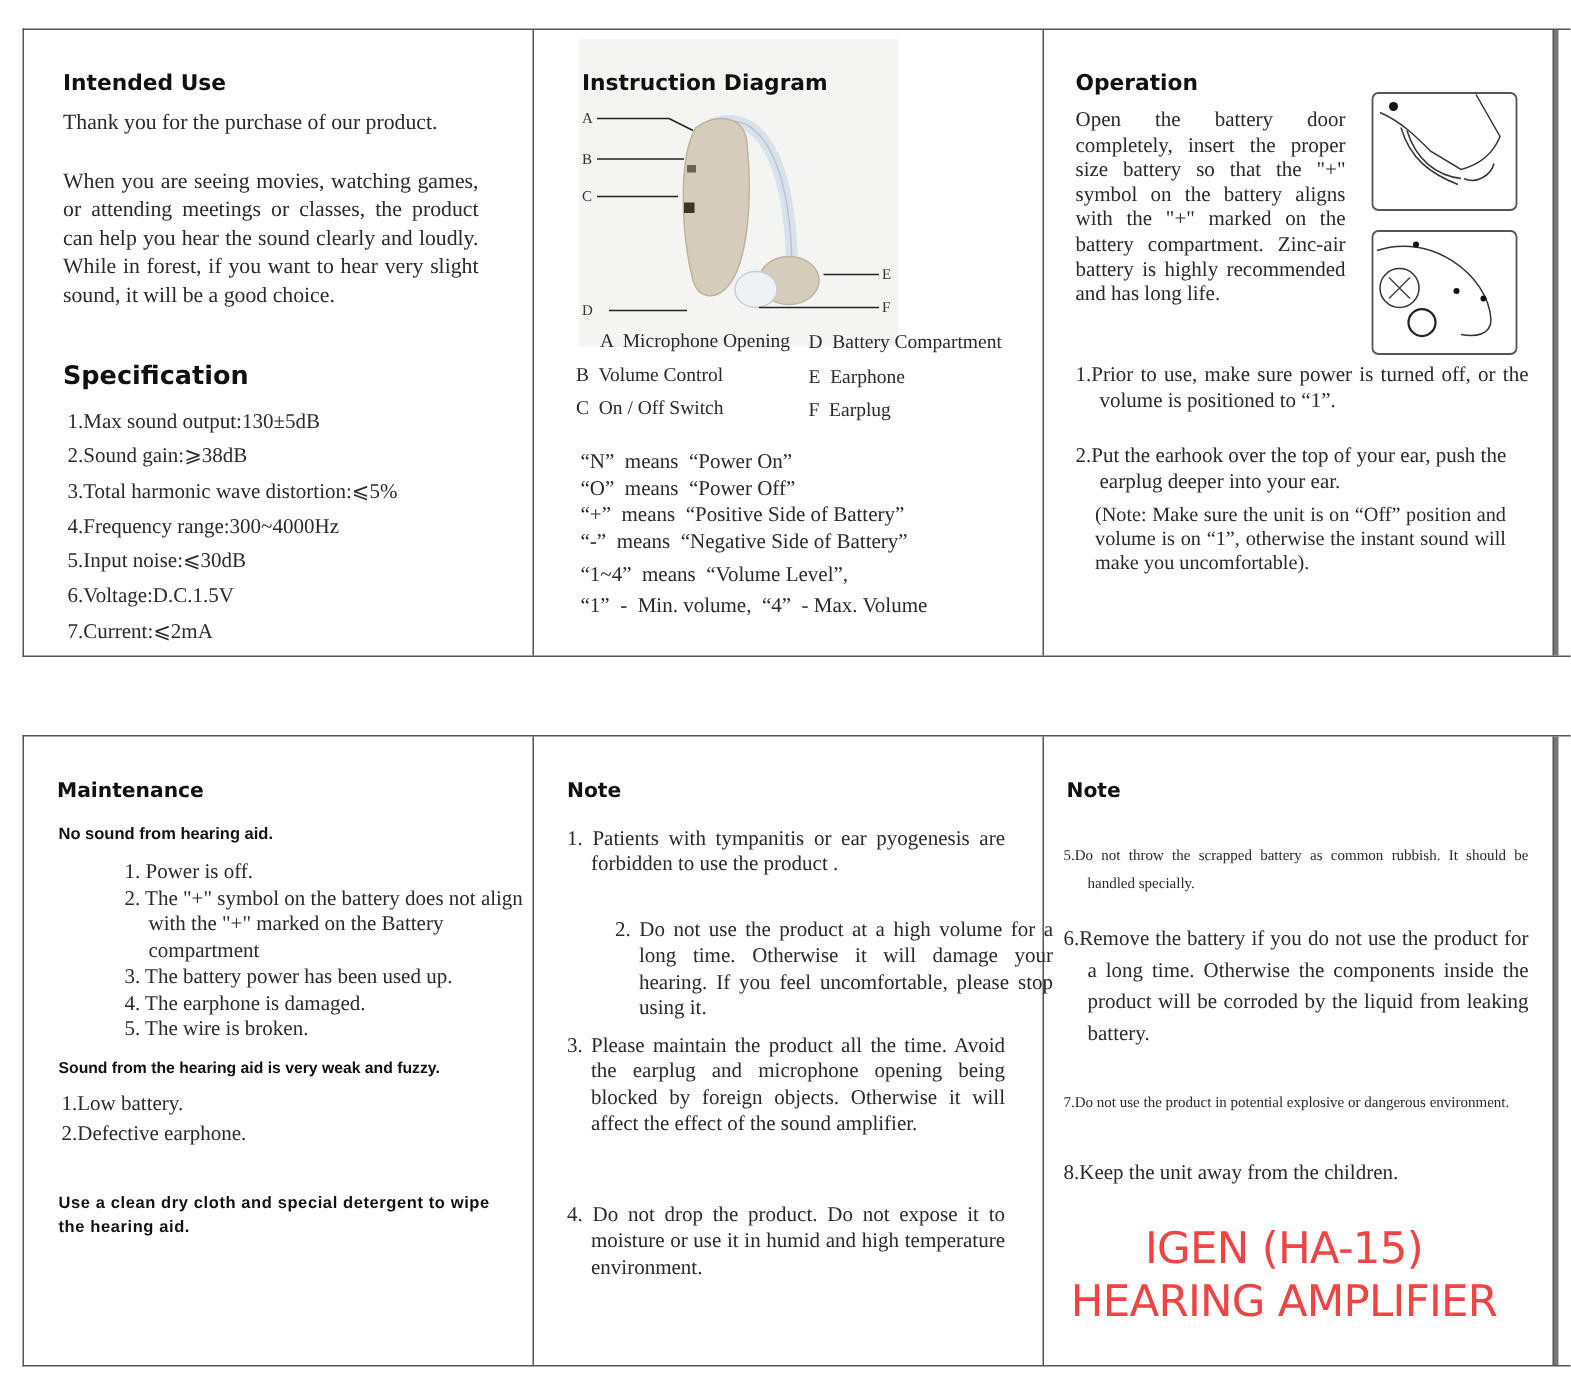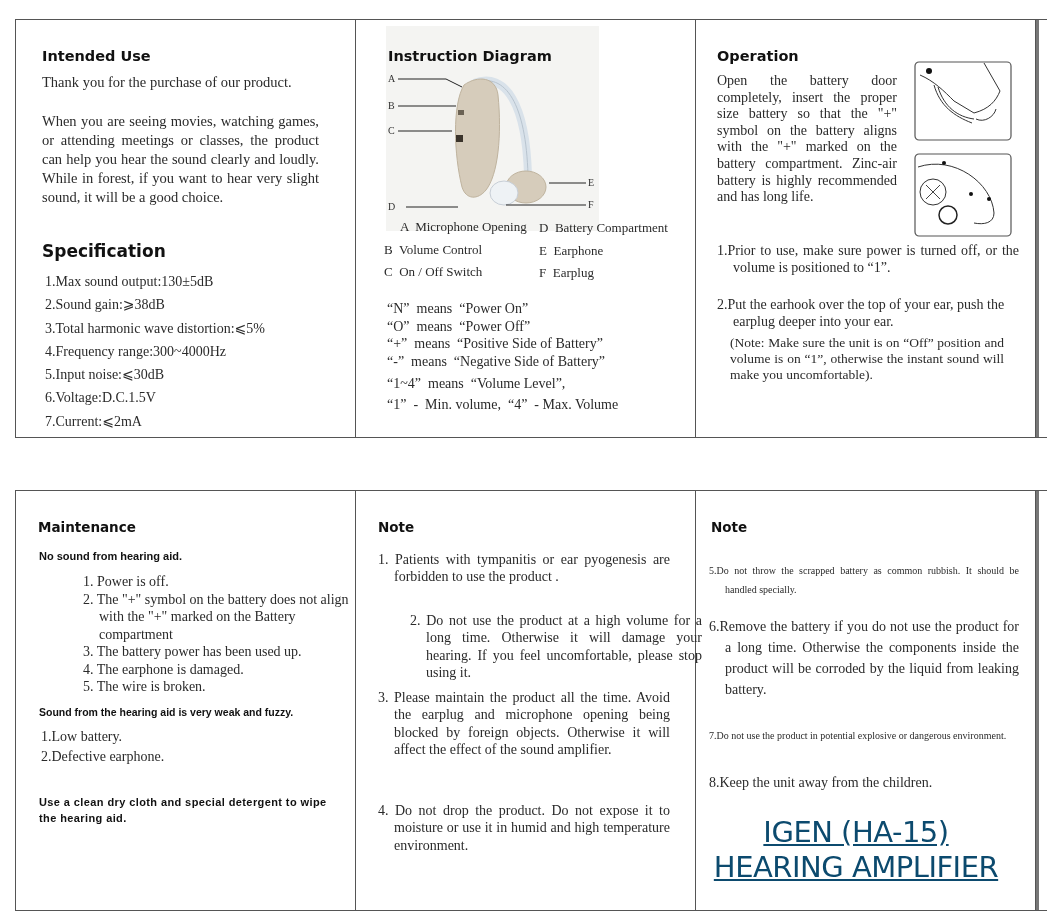--- a/index.html
+++ b/index.html
@@ -12,21 +12,21 @@
   .p2 { left:340px; width:340px; }
   .p3 { left:680px; width:340px; }
   .p4 { left:1020px; width:20px; border-right:none; border-left:3px solid #777; }
   h2 { font-family:"DejaVu Sans", sans-serif; font-weight:bold; margin:0; color:#111; }
   .abs { position:absolute; }
   .body { font-size:14.5px; line-height:19px; }
   .just { text-align:justify; text-align-last:auto; }
   .sans-b { font-family:"Liberation Sans", sans-serif; font-weight:bold; color:#111; }
   .diagbg { background:#f4f4f2; }
   .hang { padding-left:16px; text-indent:-16px; }
-  .big { font-family:"DejaVu Sans", sans-serif; font-size:29px; color:#0c4a6e; text-align:center; line-height:35px; letter-spacing:-0.5px;text-decoration:underline; }
+  .big { font-family:"DejaVu Sans", sans-serif; font-size:29px; color:#ef4444; text-align:center; line-height:35px; letter-spacing:-0.5px; }
 </style>
 </head>
 <body>
 
 <div class="row top">
 
   <div class="panel p1">
     <h2 class="abs" style="left:26px;top:28px;font-size:14.5px;">Intended Use</h2>
     <div class="abs body just" style="left:26px;top:53px;width:277px;">Thank you for the purchase of our product.</div>
     <div class="abs body just" style="left:26px;top:92px;width:277px;">When you are seeing movies, watching games, or attending meetings or classes, the product can help you hear the sound clearly and loudly. While in forest, if you want to hear very slight sound, it will be a good choice.</div>

